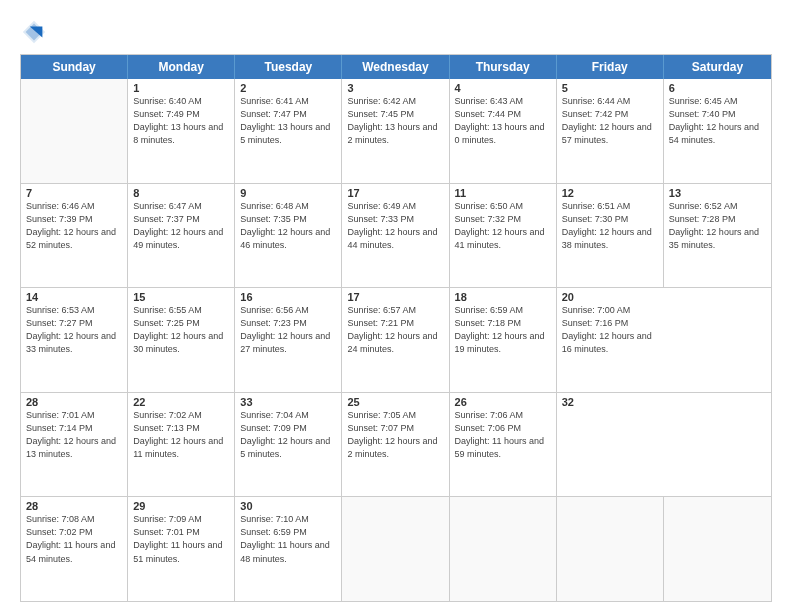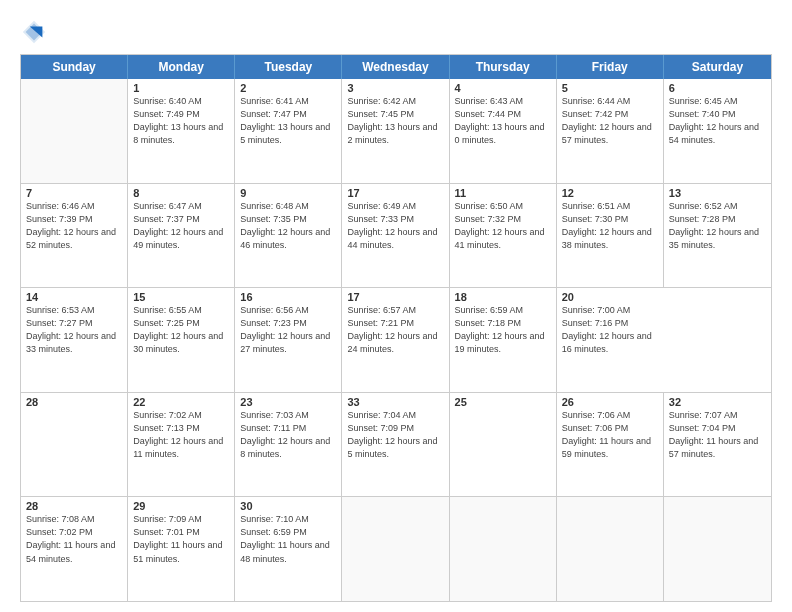--- a/index.html
+++ b/index.html
@@ -213,43 +213,40 @@
             <div class="sun-info">Sunrise: 6:59 AM<br>Sunset: 7:18 PM<br>Daylight: 12 hours and 19 minutes.</div>
           </div>
           <div class="cal-cell">
             <div class="day-num">20</div>
             <div class="sun-info">Sunrise: 7:00 AM<br>Sunset: 7:16 PM<br>Daylight: 12 hours and 16 minutes.</div>
           </div>
         </div>
         <div class="cal-row">
           <div class="cal-cell">
             <div class="day-num">28</div>
+            <div class="sun-info">Sunrise: 7:01 AM<br>Sunset: 7:14 PM<br>Daylight: 12 hours and 13 minutes.</div>
           </div>
           <div class="cal-cell">
             <div class="day-num">22</div>
             <div class="sun-info">Sunrise: 7:02 AM<br>Sunset: 7:13 PM<br>Daylight: 12 hours and 11 minutes.</div>
           </div>
           <div class="cal-cell">
-            <div class="day-num">23</div>
-            <div class="sun-info">Sunrise: 7:03 AM<br>Sunset: 7:11 PM<br>Daylight: 12 hours and 8 minutes.</div>
-          </div>
-          <div class="cal-cell">
             <div class="day-num">33</div>
             <div class="sun-info">Sunrise: 7:04 AM<br>Sunset: 7:09 PM<br>Daylight: 12 hours and 5 minutes.</div>
           </div>
           <div class="cal-cell">
             <div class="day-num">25</div>
+            <div class="sun-info">Sunrise: 7:05 AM<br>Sunset: 7:07 PM<br>Daylight: 12 hours and 2 minutes.</div>
           </div>
           <div class="cal-cell">
             <div class="day-num">26</div>
             <div class="sun-info">Sunrise: 7:06 AM<br>Sunset: 7:06 PM<br>Daylight: 11 hours and 59 minutes.</div>
           </div>
           <div class="cal-cell">
             <div class="day-num">32</div>
-            <div class="sun-info">Sunrise: 7:07 AM<br>Sunset: 7:04 PM<br>Daylight: 11 hours and 57 minutes.</div>
           </div>
         </div>
         <div class="cal-row">
           <div class="cal-cell">
             <div class="day-num">28</div>
             <div class="sun-info">Sunrise: 7:08 AM<br>Sunset: 7:02 PM<br>Daylight: 11 hours and 54 minutes.</div>
           </div>
           <div class="cal-cell">
             <div class="day-num">29</div>
             <div class="sun-info">Sunrise: 7:09 AM<br>Sunset: 7:01 PM<br>Daylight: 11 hours and 51 minutes.</div>

